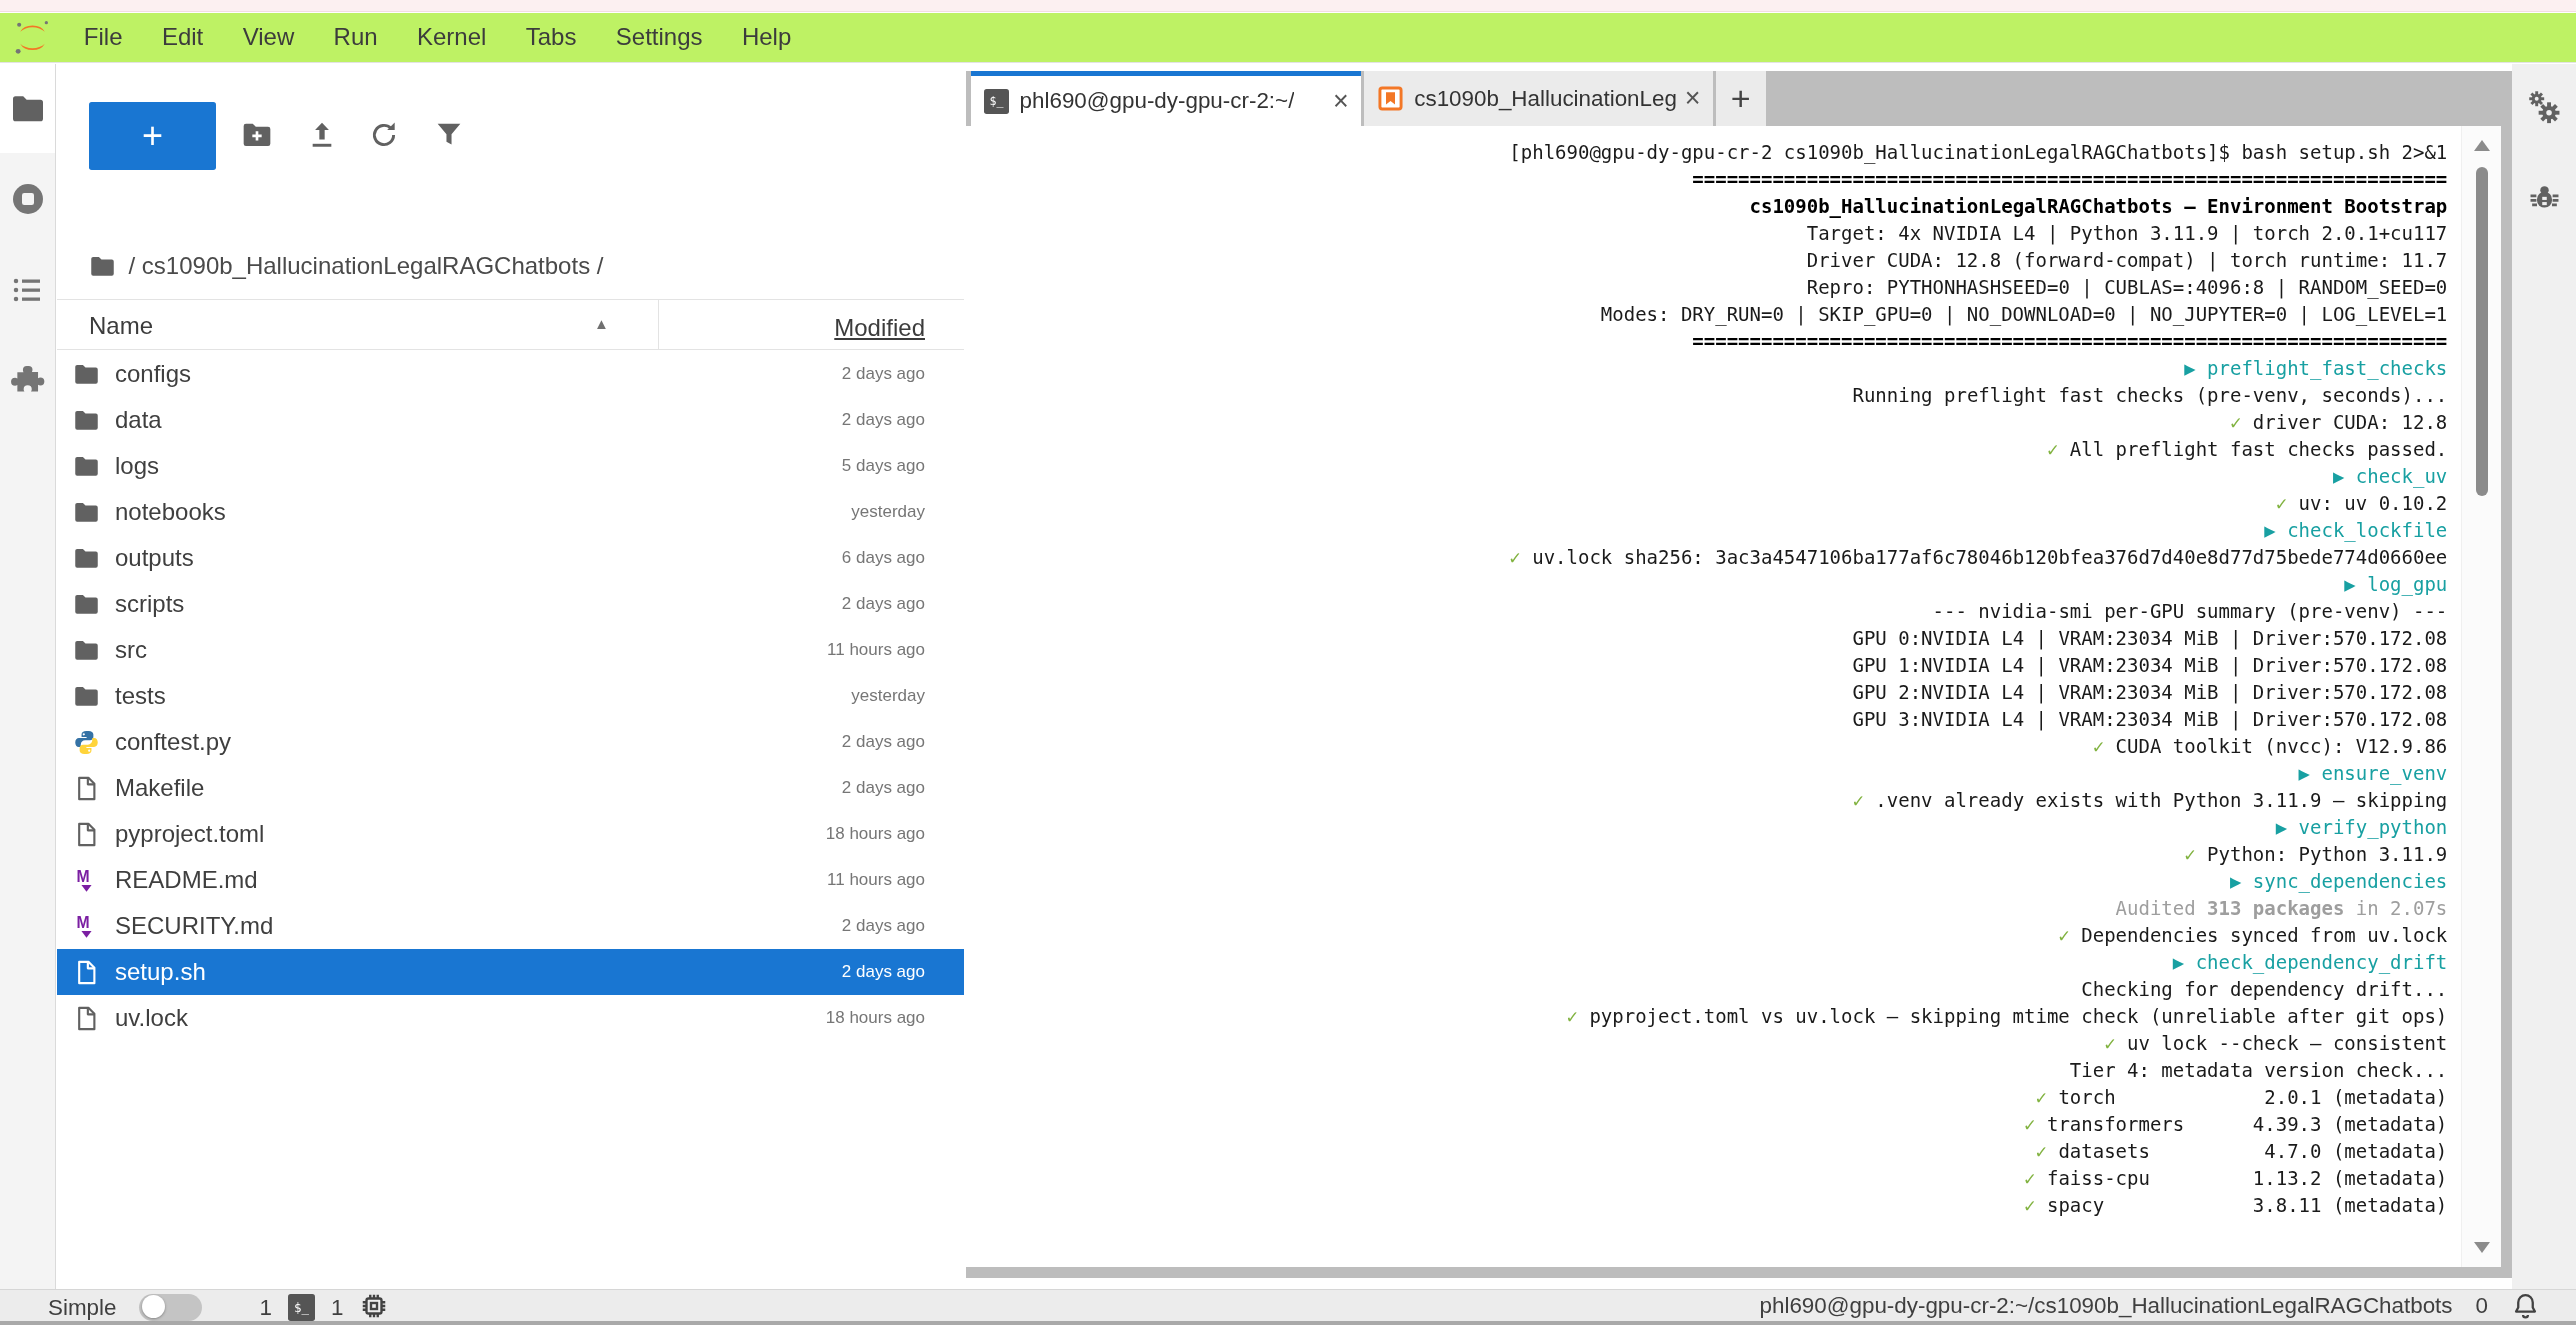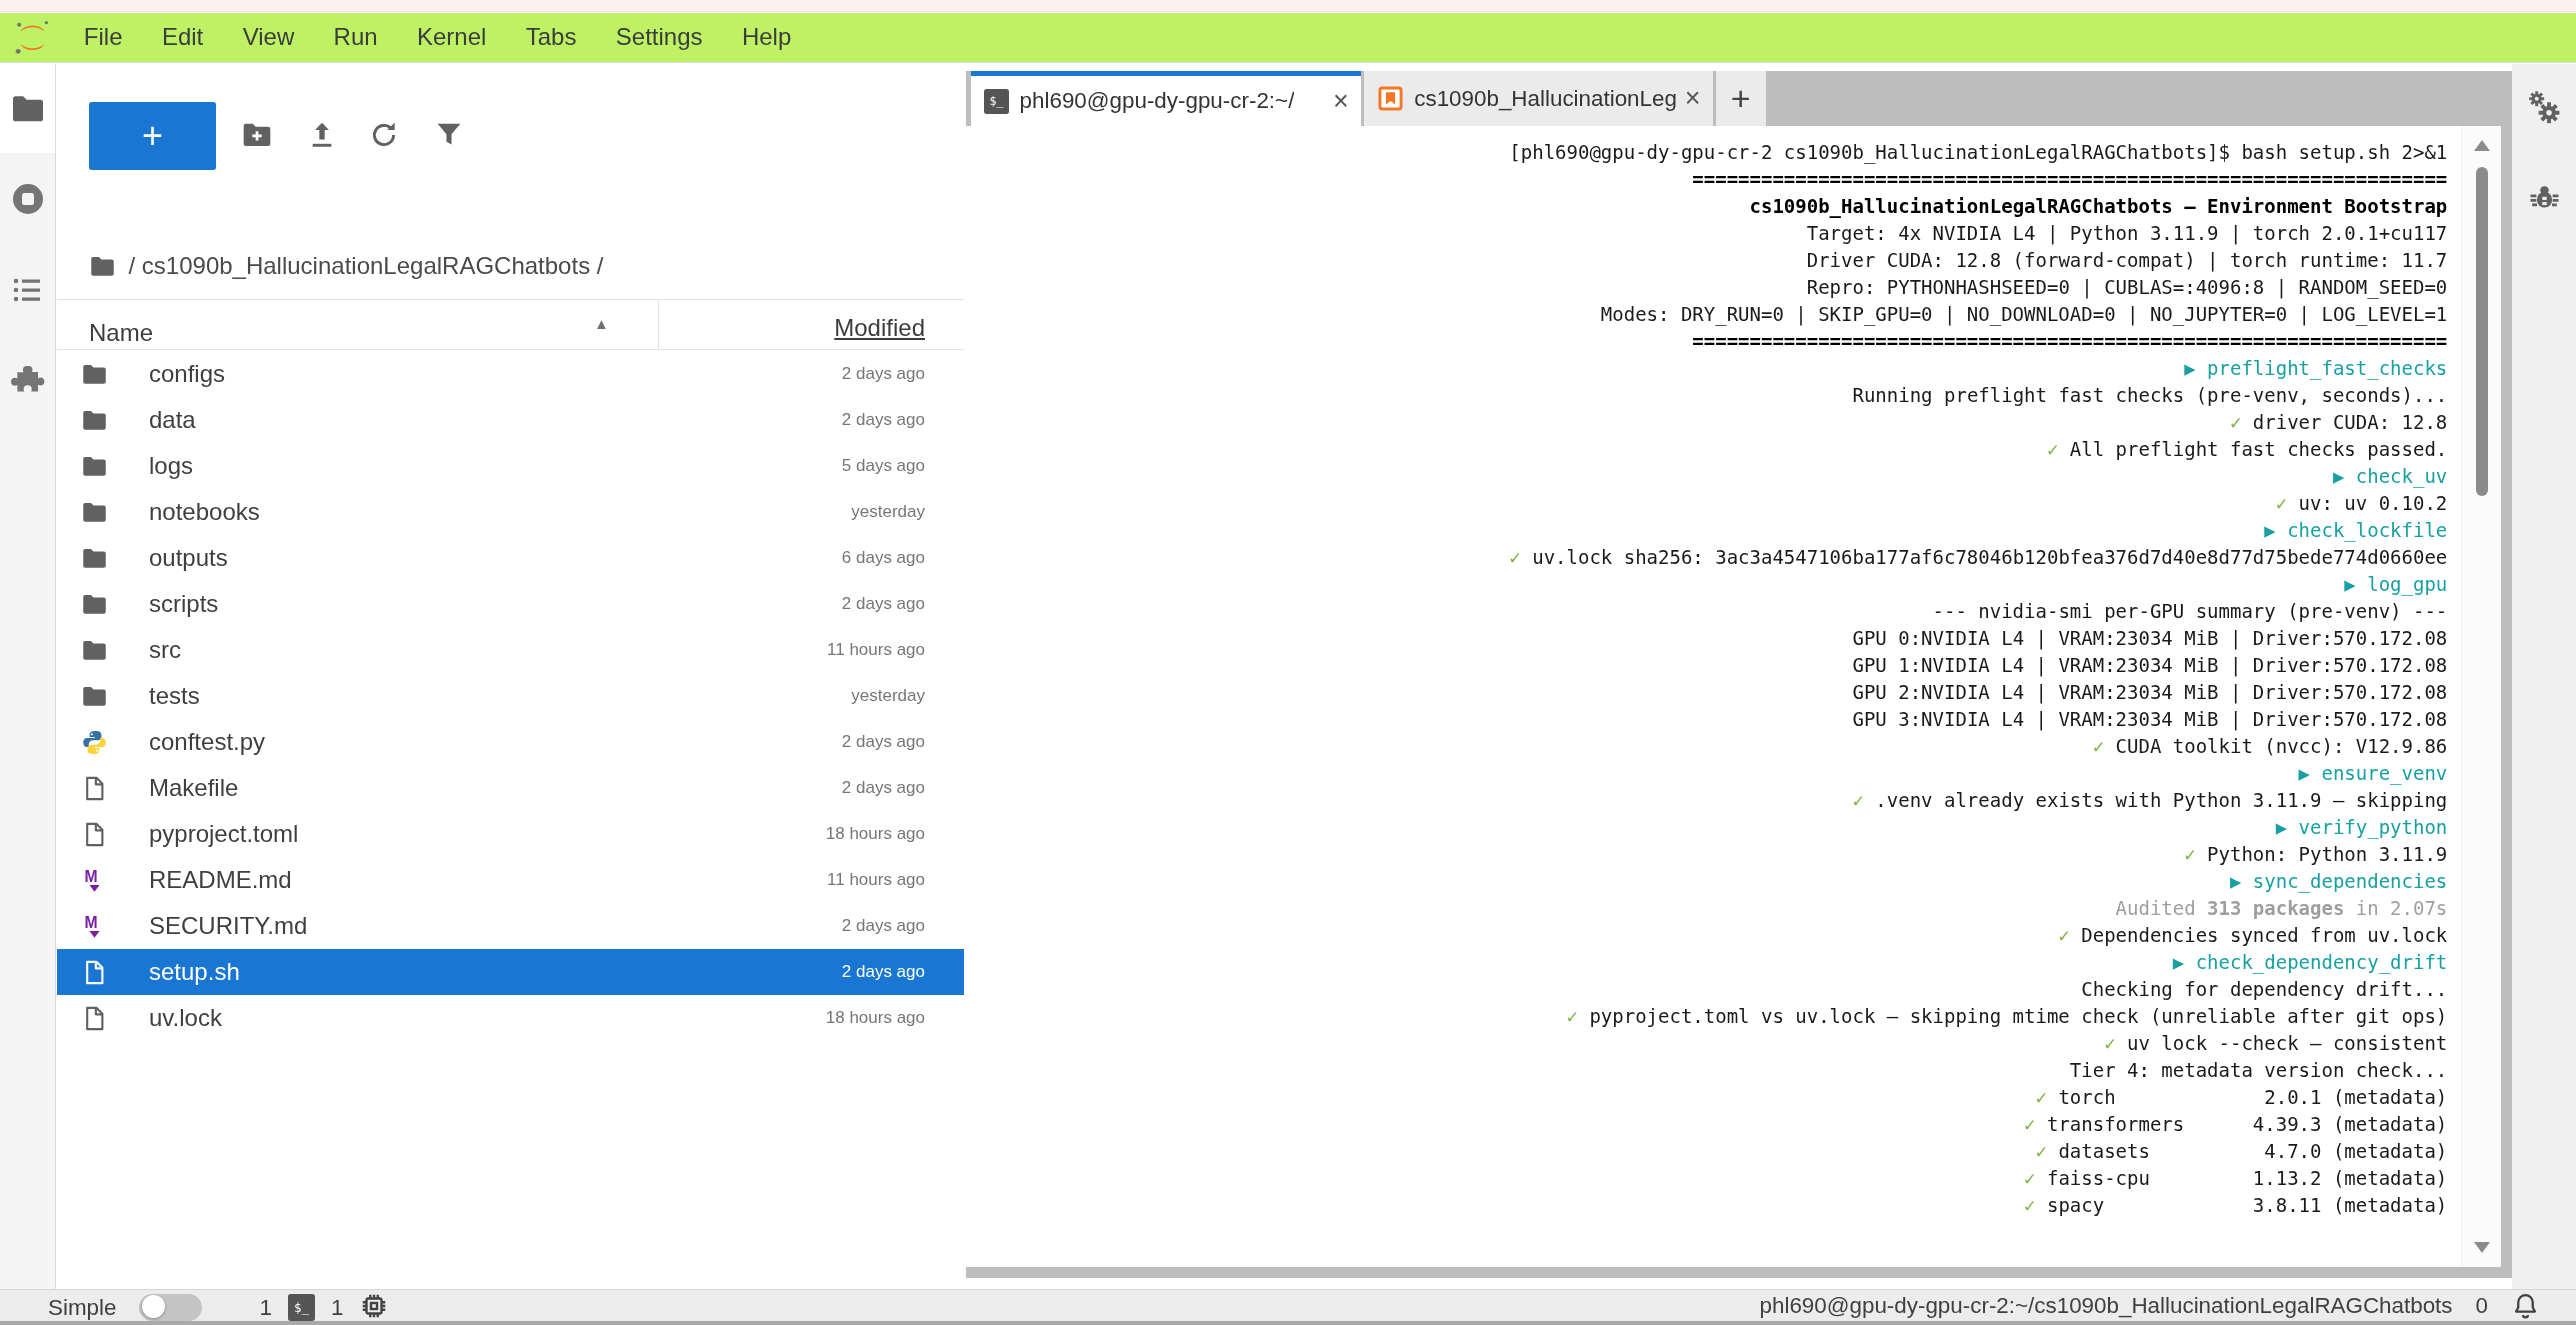--- a/index.html
+++ b/index.html
@@ -25,26 +25,26 @@
   
   #file-panel{position:absolute;left:57px;top:64px;width:907px;height:1225px;background:#fff;}
   #new-launcher{position:absolute;left:32px;top:38px;width:127px;height:68px;background:#1976d2;border-radius:2.7px;
                 color:#fff;font-size:36px;display:flex;align-items:center;justify-content:center;cursor:pointer;}
   .fb-tool{position:absolute;top:55px;width:32px;height:32px;}
   #tool-new-folder{left:184px;} #tool-upload{left:249px;} #tool-refresh{left:311px;} #tool-filter{left:376px;}
   #breadcrumb{position:absolute;top:188px;left:32px;display:flex;align-items:center;gap:12.5px;font-size:24px;color:#4a4a4a;text-align:right;}
   #breadcrumb .bicon{width:27px;height:27px;}
   #fb-header{position:absolute;top:235px;left:0;width:100%;height:51px;border-top:0.9px solid #e3e3e3;
              border-bottom:0.9px solid #e3e3e3;box-sizing:border-box;font-size:24px;color:#3c3c3c;}
-  #col-name{position:absolute;left:32px;top:19px;}
+  #col-name{position:absolute;left:32px;top:12px;}
   #sort-caret{position:absolute;left:537px;top:15px;font-size:15px;color:#707070;}
   #col-divider{position:absolute;left:601px;top:0;width:0.9px;height:100%;background:#e3e3e3;}
   #col-modified{position:absolute;right:39px;top:14px;text-decoration:underline;}
   #file-list{position:absolute;top:287px;left:0;width:100%;}
-  .file-row{display:flex;align-items:center;height:46px;padding-left:24px;box-sizing:border-box;gap:26px;}
+  .file-row{display:flex;align-items:center;height:46px;padding-left:16px;box-sizing:border-box;}
   .file-row .fi{width:27px;height:27px;flex:0 0 27px;}
   .file-row .fname{margin-left:15px;font-size:24px;color:#3f3f3f;white-space:nowrap;}
   .file-row .fmod{margin-left:auto;padding-right:39px;font-size:17px;color:#767676;white-space:nowrap;}
   .file-row.selected{background:#1976d2;}
   .file-row.selected .fname,.file-row.selected .fmod{color:#fff;}
 
   
   #dock{position:absolute;left:966px;top:71px;width:1546px;height:1207px;background:#bdbdbd;}
   #tab-bar{position:absolute;top:0;left:0;right:0;height:55px;display:flex;align-items:stretch;}
   .tab{box-sizing:border-box;display:flex;align-items:center;padding:0 12.5px;overflow:hidden;}

